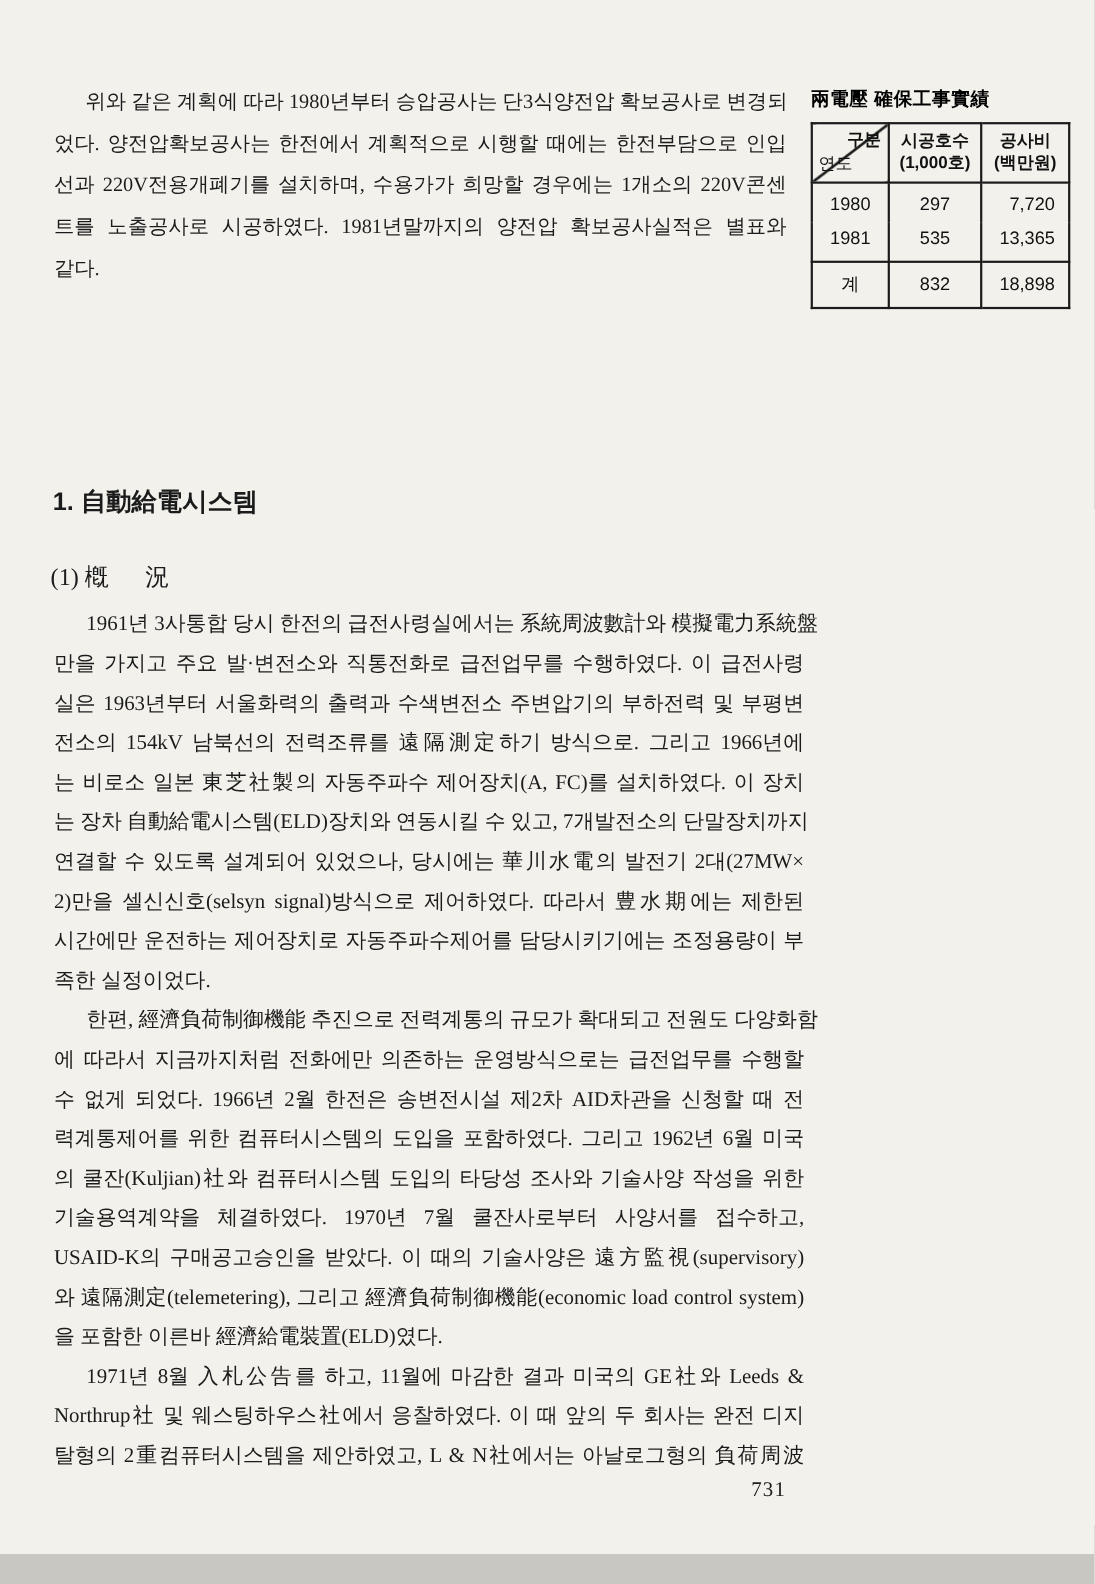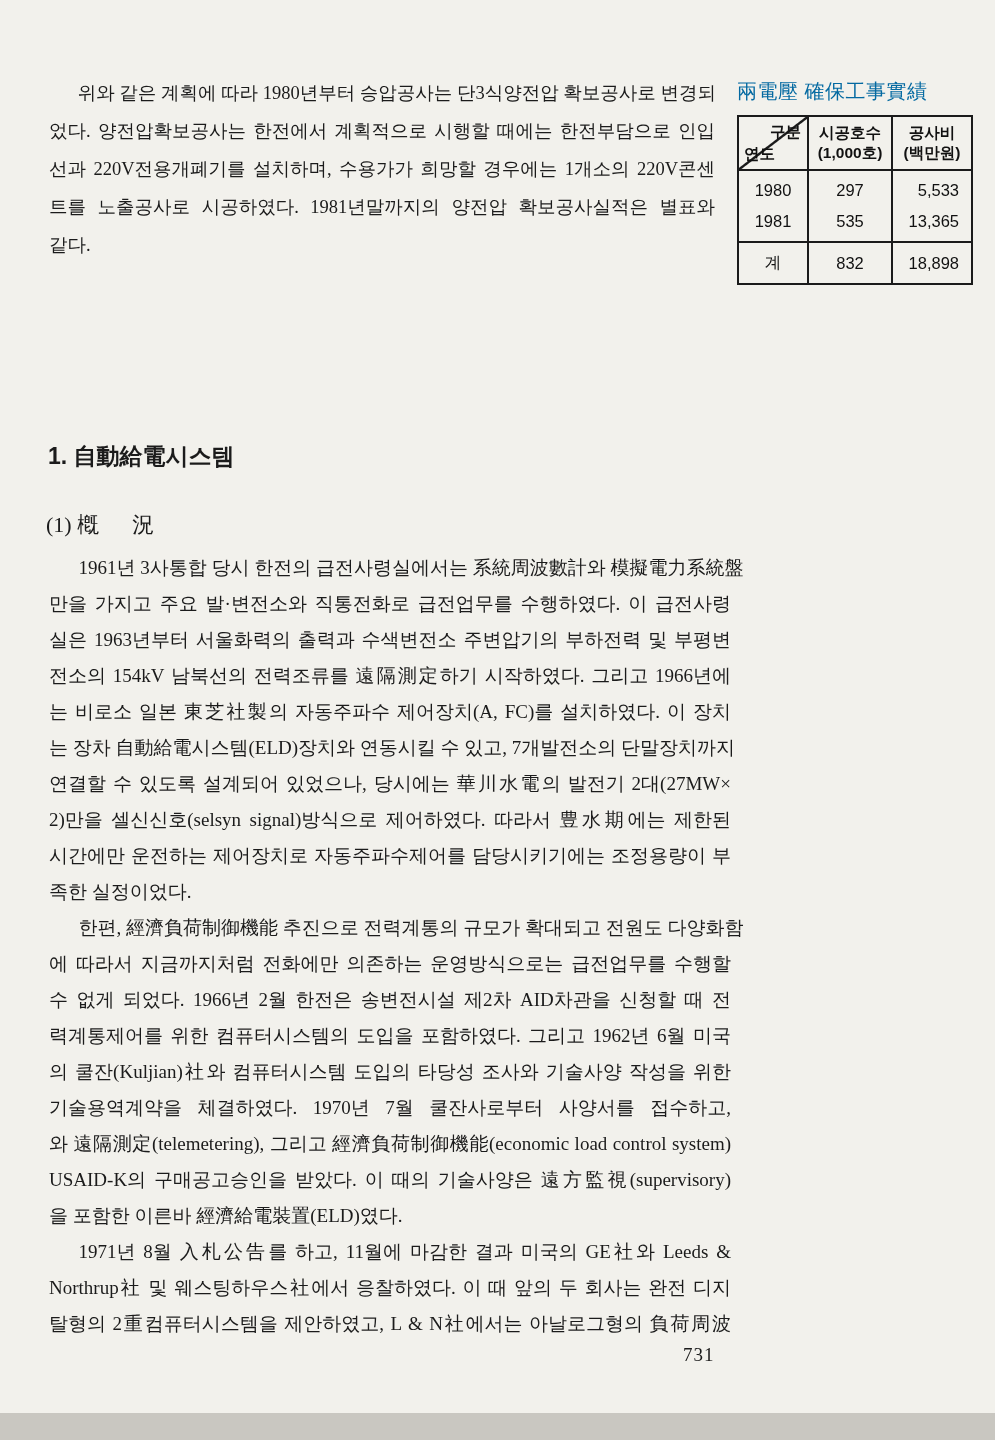--- a/index.html
+++ b/index.html
@@ -20,21 +20,21 @@
   }
   .body-text {
     position:absolute; left:49px; top:550px; width:682px;
     font-size:19px; line-height:36px;
   }
 
   .ref-table-block {
     position:absolute; left:737px; top:78px; width:238px;
     font-family:"Liberation Sans", sans-serif;
   }
-  .tbl-title { font-weight:400; font-size:20px; letter-spacing:0.5px; color:#0369a1; }
+  .tbl-title { font-weight:700; font-size:17px; letter-spacing:0.5px; color:#000000; }
   .ref-table {
     border-collapse:collapse; table-layout:fixed; width:236px; margin-top:10px;
   }
   .ref-table col.c-year { width:70px; }
   .ref-table col.c-units { width:84px; }
   .ref-table col.c-cost { width:80px; }
   .ref-table td {
     border:2px solid #1b1b1b; text-align:center; padding:0;
     font-size:16.5px; color:#111;
   }
@@ -45,21 +45,21 @@
   .ref-table td.cost { text-align:right; padding-right:12px; }
   .corner {
     position:relative;
     background:linear-gradient(to bottom right,
       transparent calc(50% - 1.4px),
       #1b1b1b calc(50% - 0.4px),
       #1b1b1b calc(50% + 1px),
       transparent calc(50% + 2px));
   }
   .corner-top { position:absolute; top:5px; right:6px; font-weight:600; }
-  .corner-bottom { position:absolute; bottom:5px; left:5px; font-weight:700; }
+  .corner-bottom { position:absolute; bottom:5px; left:5px; font-weight:400; }
 
   .heading {
     position:absolute; left:47px; top:324px;
     font-size:32px; font-weight:600; letter-spacing:0.5px; white-space:nowrap;
   }
   .sub1 {
     position:absolute; left:48px; top:441px;
     font-family:"Liberation Sans", sans-serif;
     font-size:23px; font-weight:600; white-space:nowrap;text-align:right;
   }
@@ -101,21 +101,21 @@
           <div>(1,000호)</div>
         </td>
         <td>
           <div>공사비</div>
           <div>(백만원)</div>
         </td>
       </tr>
       <tr class="d1">
         <td>1980</td>
         <td>297</td>
-        <td class="cost">5,533</td>
+        <td class="cost">7,720</td>
       </tr>
       <tr class="d2">
         <td>1981</td>
         <td>535</td>
         <td class="cost">13,365</td>
       </tr>
       <tr class="tot">
         <td>계</td>
         <td>832</td>
         <td class="cost">18,898</td>
@@ -124,36 +124,36 @@
     </table>
   </div>
 
   <div class="sub1">1. 自動給電시스템</div>
   <div class="sub2">(1) 槪  況</div>
 
   <div class="body-text">
     <div class="ln ind">1961년 3사통합 당시 한전의 급전사령실에서는 系統周波數計와 模擬電力系統盤</div>
     <div class="ln">만을 가지고 주요 발·변전소와 직통전화로 급전업무를 수행하였다. 이 급전사령</div>
     <div class="ln">실은 1963년부터 서울화력의 출력과 수색변전소 주변압기의 부하전력 및 부평변</div>
-    <div class="ln">전소의 154kV 남북선의 전력조류를 遠隔測定하기 시작하였다. 그리고 1966년에</div>
+    <div class="ln">전소의 154kV 남북선의 전력조류를 遠隔測定하기 방식으로. 그리고 1966년에</div>
     <div class="ln">는 비로소 일본 東芝社製의 자동주파수 제어장치(A, FC)를 설치하였다. 이 장치</div>
     <div class="ln">는 장차 自動給電시스템(ELD)장치와 연동시킬 수 있고, 7개발전소의 단말장치까지</div>
     <div class="ln">연결할 수 있도록 설계되어 있었으나, 당시에는 華川水電의 발전기 2대(27MW×</div>
     <div class="ln">2)만을 셀신신호(selsyn signal)방식으로 제어하였다. 따라서 豊水期에는 제한된</div>
     <div class="ln">시간에만 운전하는 제어장치로 자동주파수제어를 담당시키기에는 조정용량이 부</div>
     <div class="ln short">족한 실정이었다.</div>
 
     <div class="ln ind">한편, 經濟負荷制御機能 추진으로 전력계통의 규모가 확대되고 전원도 다양화함</div>
     <div class="ln">에 따라서 지금까지처럼 전화에만 의존하는 운영방식으로는 급전업무를 수행할</div>
     <div class="ln">수 없게 되었다. 1966년 2월 한전은 송변전시설 제2차 AID차관을 신청할 때 전</div>
     <div class="ln">력계통제어를 위한 컴퓨터시스템의 도입을 포함하였다. 그리고 1962년 6월 미국</div>
     <div class="ln">의 쿨잔(Kuljian)社와 컴퓨터시스템 도입의 타당성 조사와 기술사양 작성을 위한</div>
     <div class="ln">기술용역계약을 체결하였다. 1970년 7월 쿨잔사로부터 사양서를 접수하고,</div>
+    <div class="ln">USAID-K의 구매공고승인을 받았다. 이 때의 기술사양은 遠方監視(supervisory)</div>
     <div class="ln">와 遠隔測定(telemetering), 그리고 經濟負荷制御機能(economic load control system)</div>
-    <div class="ln">USAID-K의 구매공고승인을 받았다. 이 때의 기술사양은 遠方監視(supervisory)</div>
     <div class="ln short">을 포함한 이른바 經濟給電裝置(ELD)였다.</div>
 
     <div class="ln ind">1971년 8월 入札公告를 하고, 11월에 마감한 결과 미국의 GE社와 Leeds &amp;</div>
     <div class="ln">Northrup社 및 웨스팅하우스社에서 응찰하였다. 이 때 앞의 두 회사는 완전 디지</div>
     <div class="ln">탈형의 2重컴퓨터시스템을 제안하였고, L &amp; N社에서는 아날로그형의 負荷周波</div>
   </div>
 
   <div class="page-num">731</div>
 
 </div>

